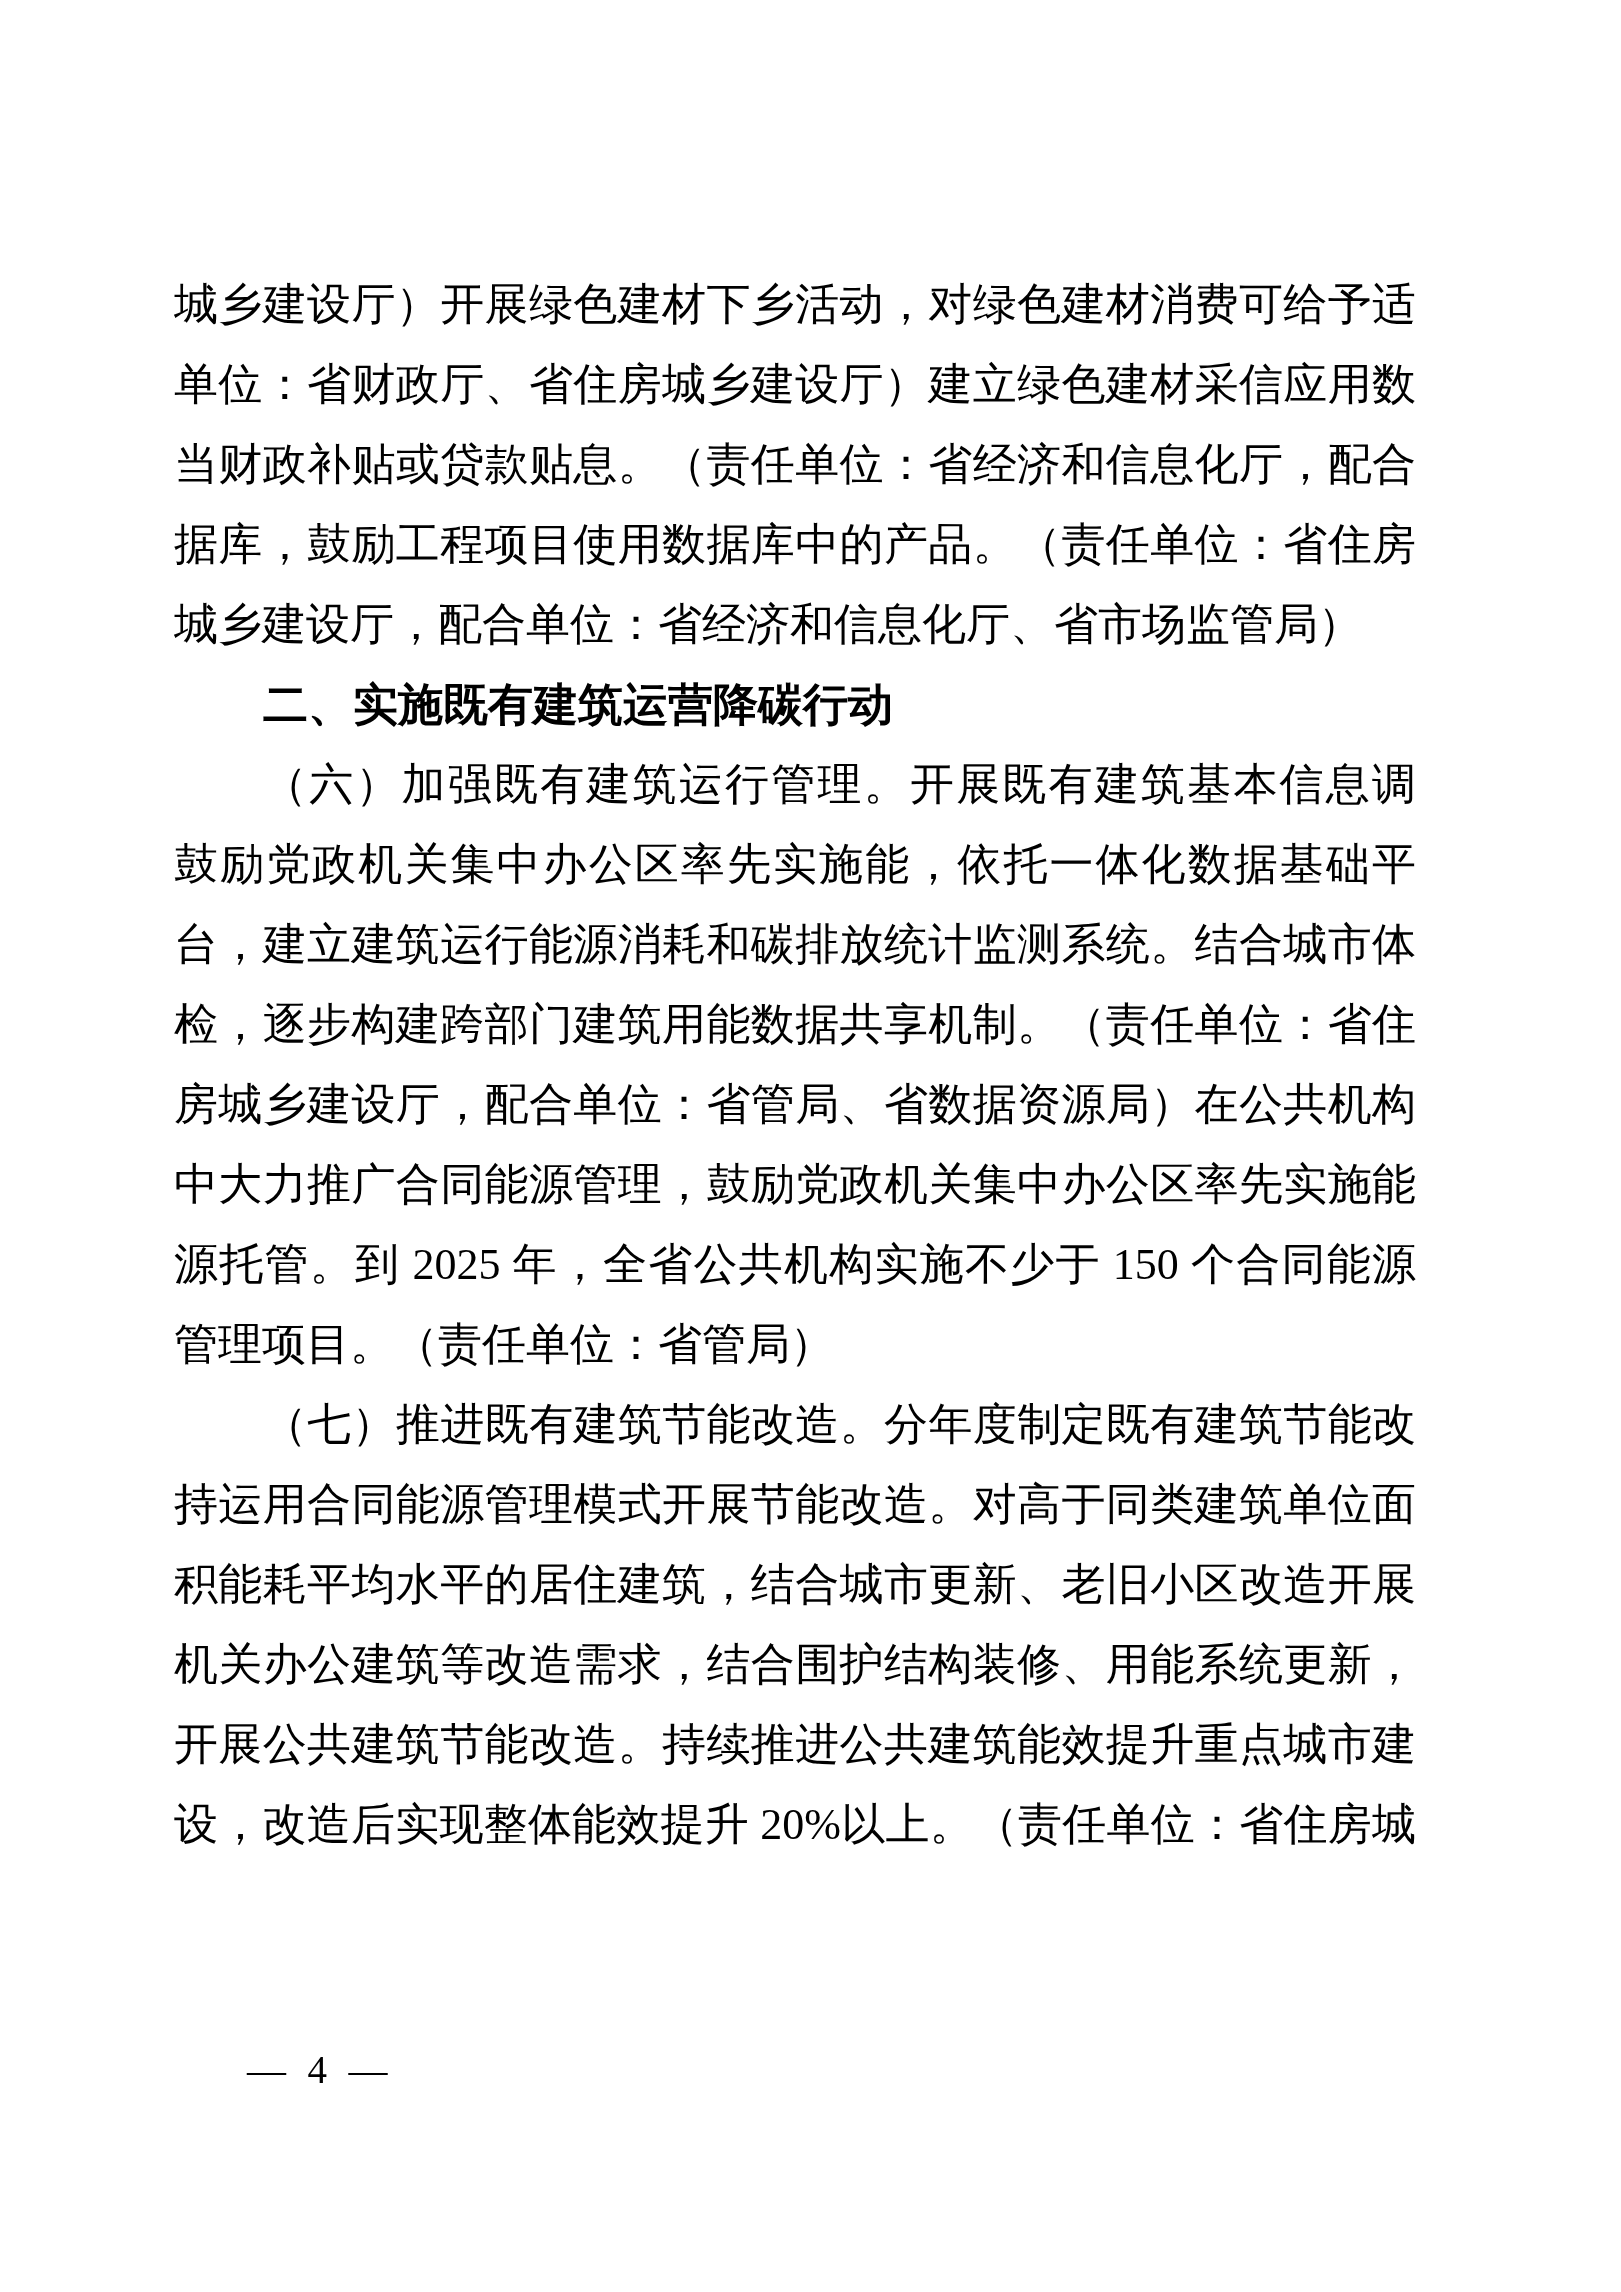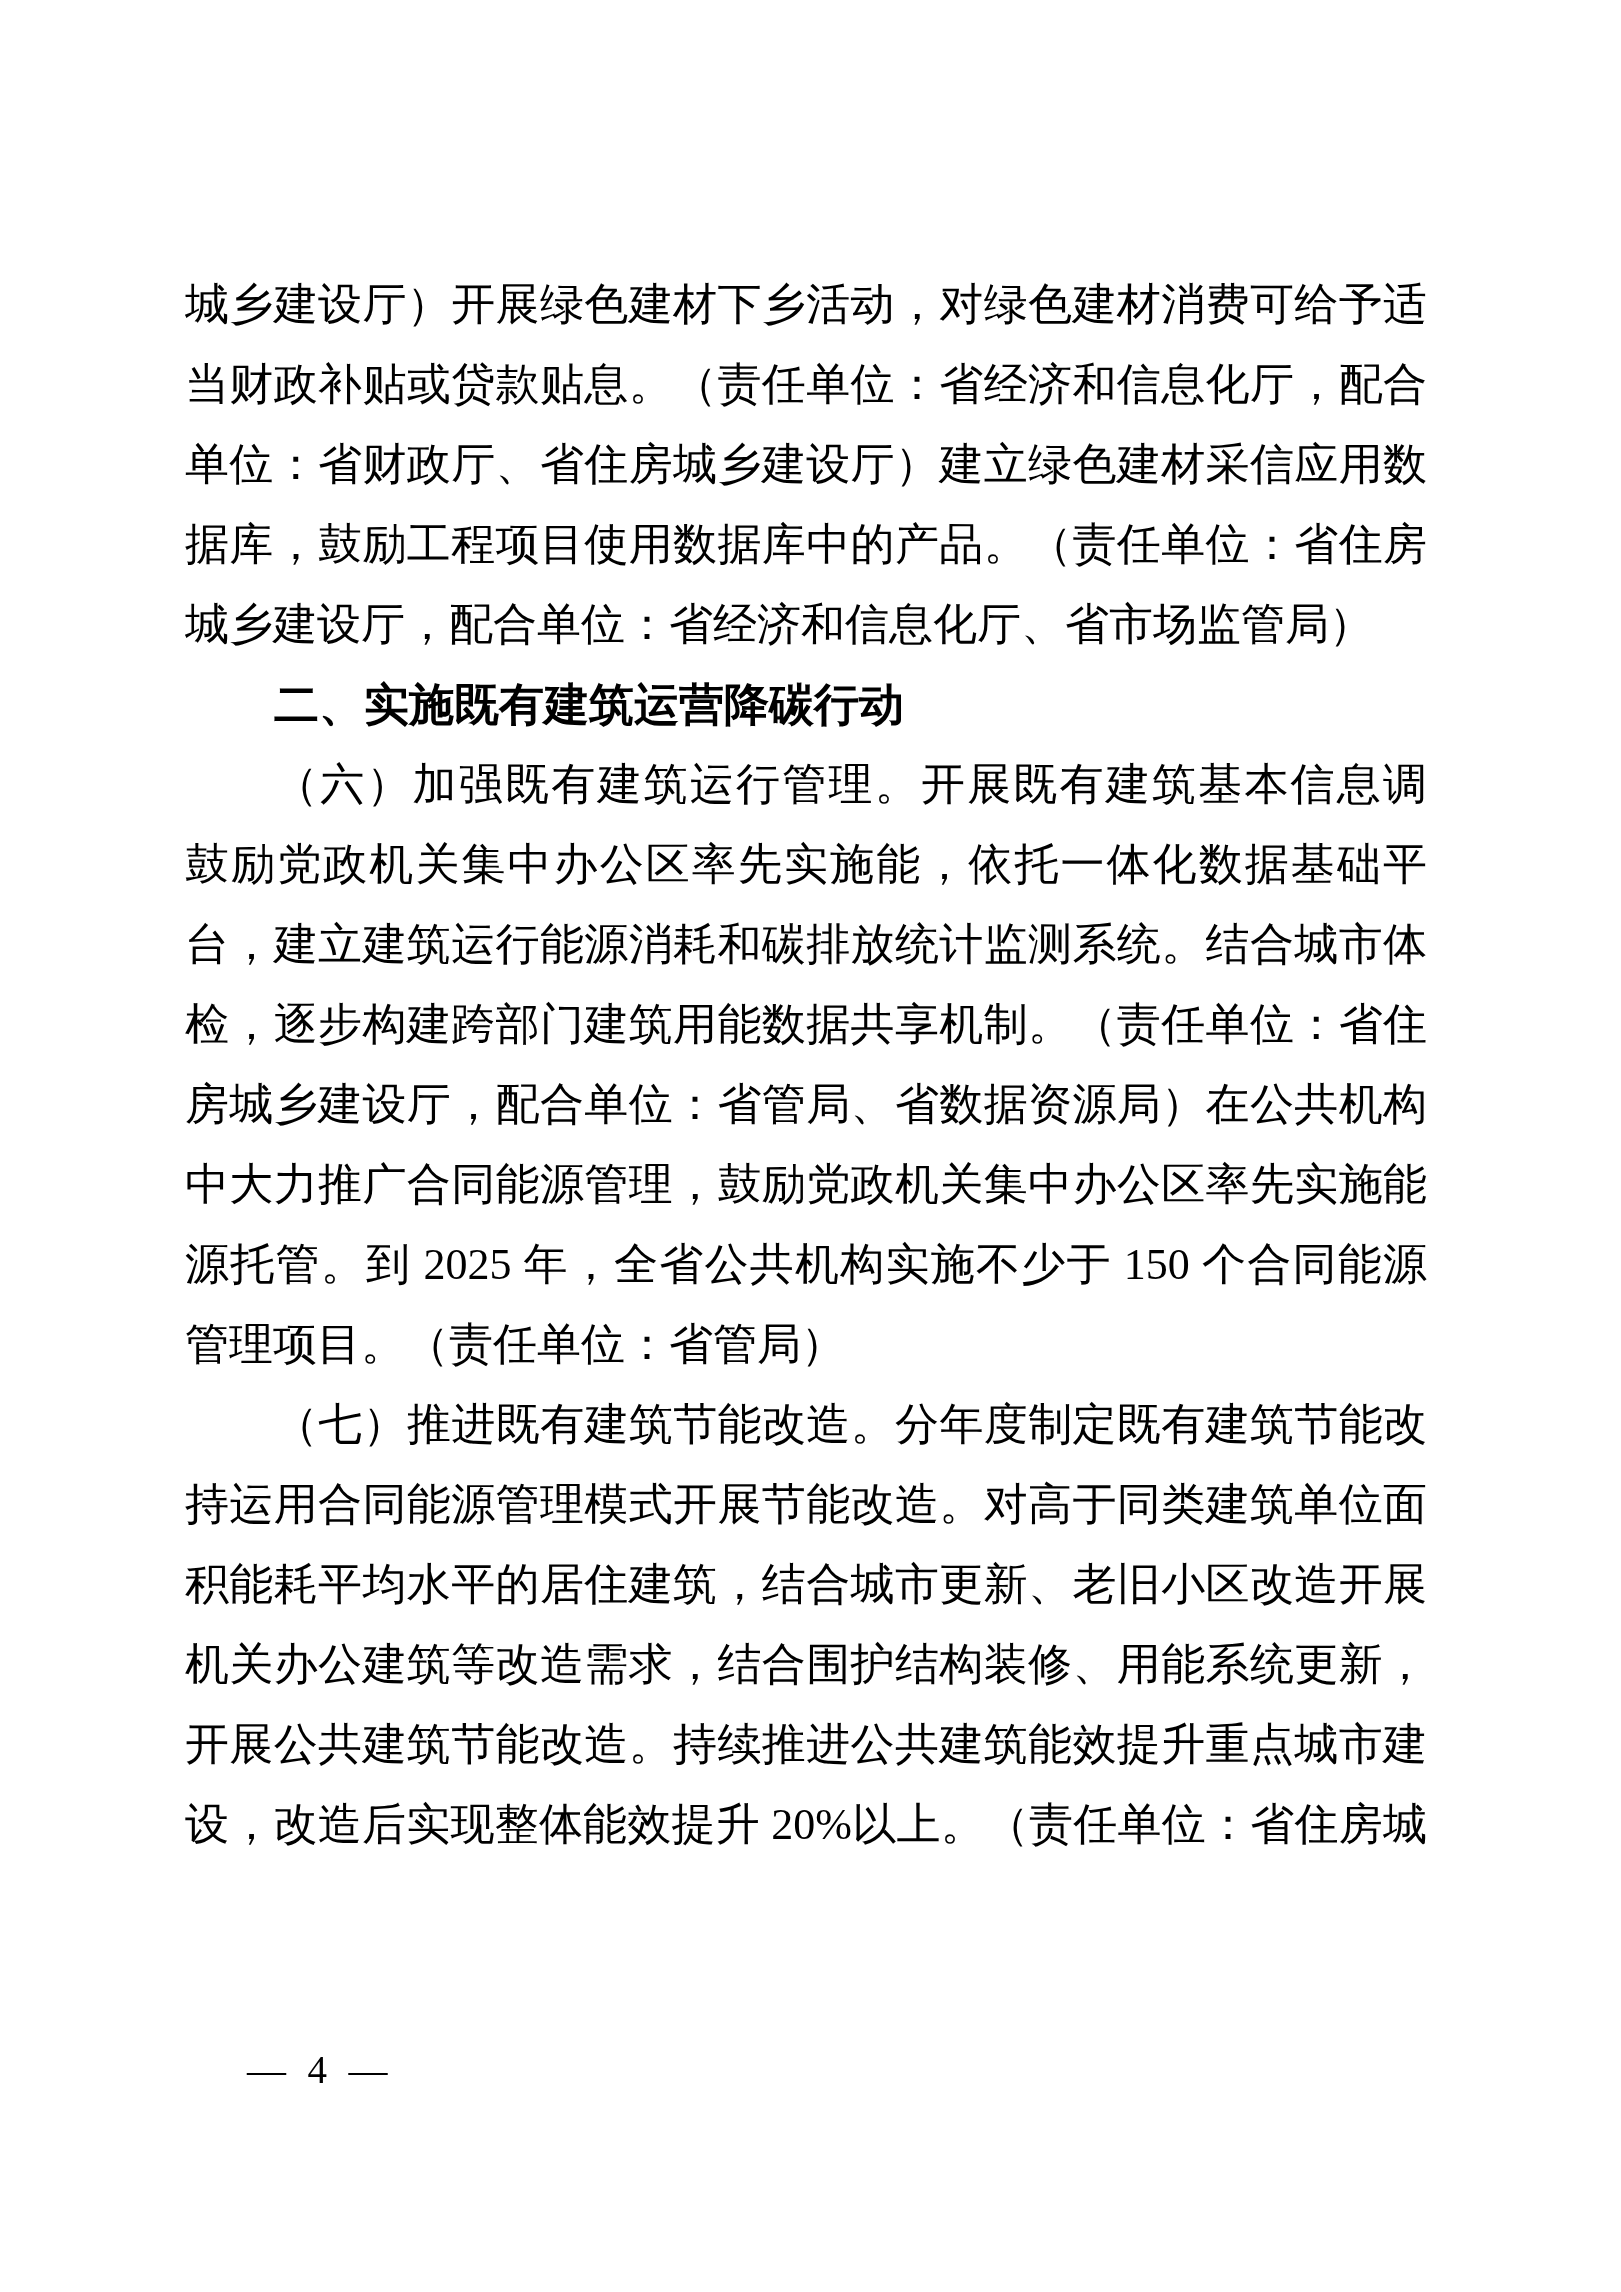--- a/index.html
+++ b/index.html
@@ -7,21 +7,21 @@
     width: 1621px;
     height: 2293px;
     background: #ffffff;
     color: #000000;
     position: relative;
     font-family: "Liberation Serif", serif;
   }
   .page { position: absolute; inset: 0; background: #ffffff; }
   .page-text {
     position: absolute;
-    left: 185px;
+    left: 174px;
     top: 265px;
     width: 1242px;
   }
   .line {
     font-size: 44px;
     line-height: 80px;
     height: 80px;
     text-align: justify;
     text-align-last: justify;
     text-justify: inter-character;
@@ -49,22 +49,22 @@
     letter-spacing: 5.9px;
     text-align: left;
   }
 </style>
 </head>
 <body>
 
 <div class="page">
   <div class="page-text">
     <div class="line">城乡建设厅）开展绿色建材下乡活动，对绿色建材消费可给予适</div>
+    <div class="line">单位：省财政厅、省住房城乡建设厅）建立绿色建材采信应用数</div>
     <div class="line">当财政补贴或贷款贴息。（责任单位：省经济和信息化厅，配合</div>
-    <div class="line">单位：省财政厅、省住房城乡建设厅）建立绿色建材采信应用数</div>
     <div class="line">据库，鼓励工程项目使用数据库中的产品。（责任单位：省住房</div>
     <div class="line plain">城乡建设厅，配合单位：省经济和信息化厅、省市场监管局）</div>
     <div class="line heading indent">二、实施既有建筑运营降碳行动</div>
     <div class="line indent"><span class="lead">（六）加强既有建筑运行管理。</span><span>开展既有建筑基本信息调查，</span></div>
     <div class="line">鼓励党政机关集中办公区率先实施能，依托一体化数据基础平</div>
     <div class="line">台，建立建筑运行能源消耗和碳排放统计监测系统。结合城市体</div>
     <div class="line">检，逐步构建跨部门建筑用能数据共享机制。（责任单位：省住</div>
     <div class="line">房城乡建设厅，配合单位：省管局、省数据资源局）在公共机构</div>
     <div class="line">中大力推广合同能源管理，鼓励党政机关集中办公区率先实施能</div>
     <div class="line">源托管。到 2025 年，全省公共机构实施不少于 150 个合同能源</div>

